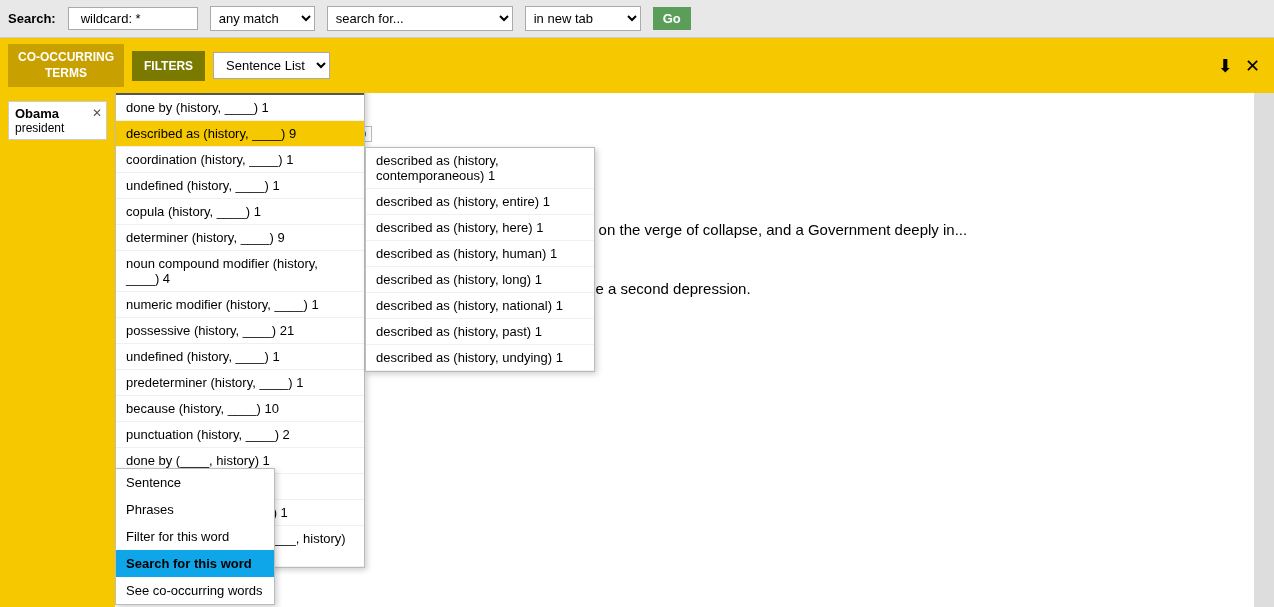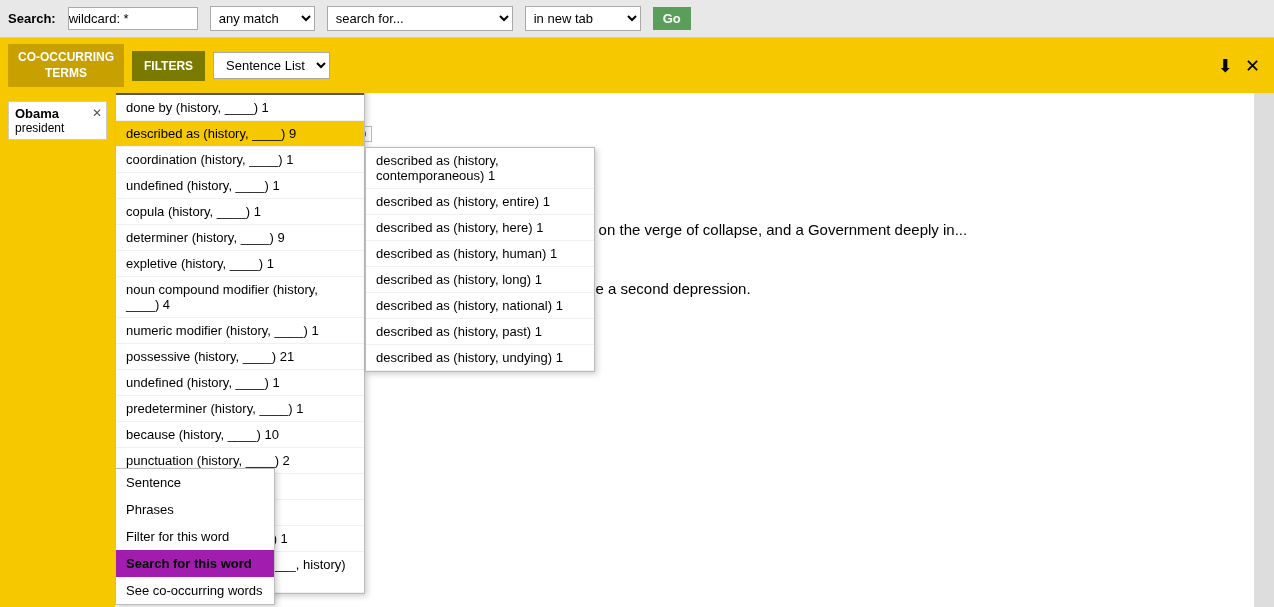--- a/index.html
+++ b/index.html
@@ -10,21 +10,21 @@
       display: flex;
       align-items: center;
       background: #e8e8e8;
       padding: 6px 8px;
       gap: 12px;
       border-bottom: 1px solid #ccc;
     }
     .search-label { font-weight: bold; font-size: 13px; }
     .search-input {
       border: 1px solid #aaa;
-      padding: 3px 0;
+      padding: 3px 12px;
       font-size: 13px;
       width: 130px;
     }
     .search-select {
       border: 1px solid #aaa;
       padding: 3px 4px;
       font-size: 13px;
       background: white;
     }
     .search-select-wide { width: 186px; }
@@ -145,21 +145,21 @@
       position: absolute;
       top: 375px;
       left: 0px;
       z-index: 200;
     }
     .context-menu-item {
       padding: 6px 10px;
       cursor: pointer;
       font-size: 13px;
     }
-    .context-menu-item.highlighted { background: #a21caf; font-weight: bold; }
+    .context-menu-item.highlighted { background: #0ea5e9; font-weight: bold; }
 
     
     .main-dropdown {
       position: absolute;
       top: -24px;
       left: 0px;
       background: white;
       border: 1px solid #bbb;
       box-shadow: 2px 2px 6px rgba(0,0,0,0.2);
       width: 250px;
@@ -329,21 +329,20 @@
     </div>
 
     <div class="main-dropdown">
       <div class="dropdown-header">history (50)</div>
       <div class="dropdown-item">done by (history, ____) 1</div>
       <div class="dropdown-item active">described as (history, ____) 9</div>
       <div class="dropdown-item">coordination (history, ____) 1</div>
       <div class="dropdown-item">undefined (history, ____) 1</div>
       <div class="dropdown-item">copula (history, ____) 1</div>
       <div class="dropdown-item">determiner (history, ____) 9</div>
-      <div class="dropdown-item">expletive (history, ____) 1</div>
       <div class="dropdown-item">noun compound modifier (history, ____) 4</div>
       <div class="dropdown-item">numeric modifier (history, ____) 1</div>
       <div class="dropdown-item">possessive (history, ____) 21</div>
       <div class="dropdown-item">undefined (history, ____) 1</div>
       <div class="dropdown-item">predeterminer (history, ____) 1</div>
       <div class="dropdown-item">because (history, ____) 10</div>
       <div class="dropdown-item">punctuation (history, ____) 2</div>
       <div class="dropdown-item">done by (____, history) 1</div>
       <div class="dropdown-item">done to (____, history) 46</div>
       <div class="dropdown-item">possessive (____, history) 1</div>

